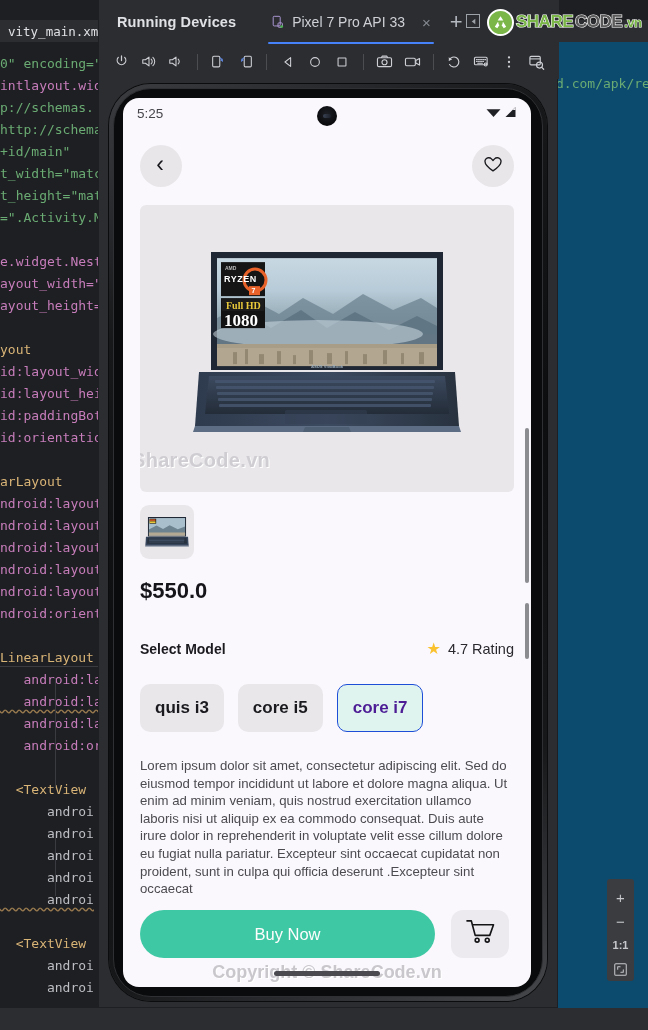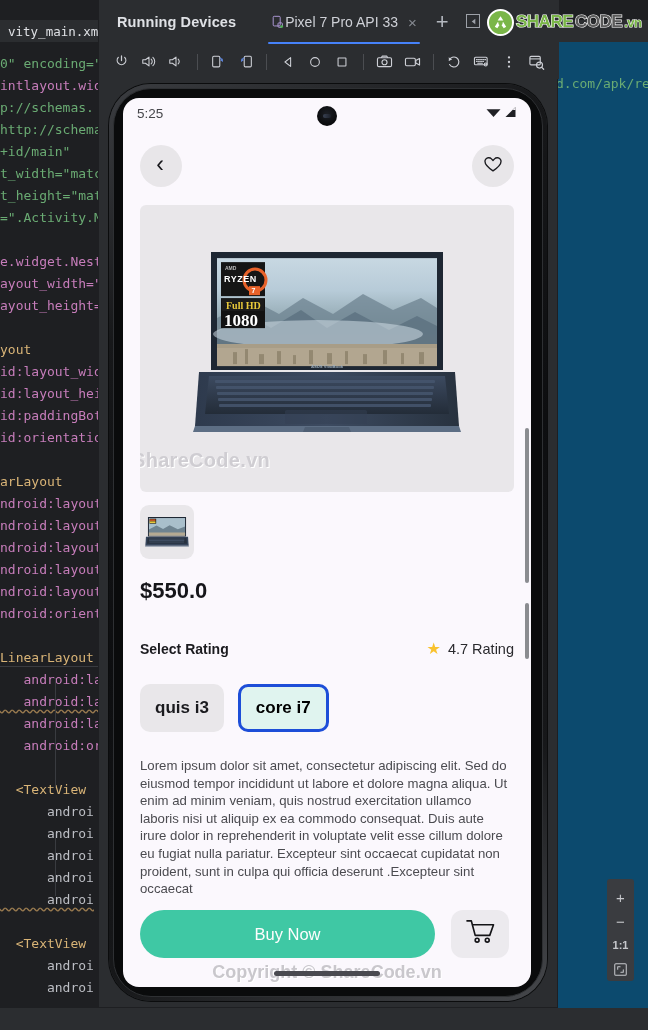--- a/index.html
+++ b/index.html
@@ -75,21 +75,21 @@
     display: flex; align-items: center;
     background: #2b2d30;
   }
   .rd-title {
     margin-left: 18px;
     color: #dfe1e5; font-size: 14.5px; font-weight: bold;
     letter-spacing: 0.1px;
   }
   .rd-tabs { display: flex; align-items: center; margin-left: 32px; }
   .rd-tab {
-    display: flex; align-items: center; 
+    display: flex; align-items: center; gap: 7px;
     height: 44px; padding: 0 3px;
     color: #ced0d6; font-size: 14px;
     position: relative;
   }
   .rd-tab.active::after {
     content: ""; position: absolute; left: 0; right: 0; bottom: 0;
     height: 2px; background: #4682fa; border-radius: 2px;
   }
   .rd-tab-close { color: #868a91; font-size: 15px; margin-left: 10px; }
   .rd-tab-add { color: #b4b8bf; font-size: 22px; font-weight: 300; margin-left: 16px; }
@@ -201,22 +201,22 @@
 
   .chips { position: absolute; left: 17px; top: 556px; display: flex; gap: 14px; }
   .chip {
     min-width: 74px; height: 48px; border-radius: 10px;
     display: flex; align-items: center; justify-content: center;
     padding: 0 15px;
     background: #e9e7ea; color: #1b1b1f;
     font-size: 17px; font-weight: bold;
   }
   .chip.selected {
-    background: #e0f4ef; color: #000000;
-    border: 3px solid #1d4ed8;
+    background: #e0f4ef; color: #4c1d95;
+    border: 1px solid #1d4ed8;
   }
 
   .desc {
     position: absolute; left: 17px; top: 629px; width: 372px;
     font-size: 13.2px; line-height: 17.6px; color: #4b4b50;
   }
 
   .buy-row { position: absolute; left: 17px; top: 782px; width: 374px; display: flex; gap: 16px; }
   .buy-btn {
     width: 295px; height: 48px; border-radius: 24px;
@@ -606,29 +606,30 @@
                 <path d="M2 178 L266 178 L268 184 L0 184 Z" fill="#5d6e84"></path>
               </svg>
             </div>
           </div>
 
           <div class="title-row">
             <span class="prod-price">$550.0</span>
           </div>
 
           <div class="model-row">
-            <span class="model-label">Select Rating</span>
+            <span class="model-label">Select Model</span>
             <span class="rating-box">
               <span class="star">★</span>
               <span class="rating-text">4.7 Rating</span>
             </span>
           </div>
 
           <div class="chips" id="chipRow">
               <div class="chip">quis i3</div>
+              <div class="chip">core i5</div>
               <div class="chip selected">core i7</div>
             </div>
 
           <div class="desc">Lorem ipsum dolor sit amet, consectetur adipiscing elit. Sed do eiusmod tempor incididunt ut labore et dolore magna aliqua. Ut enim ad minim veniam, quis nostrud exercitation ullamco laboris nisi ut aliquip ex ea commodo consequat. Duis aute irure dolor in reprehenderit in voluptate velit esse  cillum dolore eu fugiat nulla pariatur. Excepteur sint occaecat  cupidatat non proident, sunt in culpa qui officia deserunt .Excepteur sint occaecat</div>
 
           <div class="buy-row">
             <div class="buy-btn">
               <span>Buy Now</span>
             </div>
             <div class="cart-btn">

